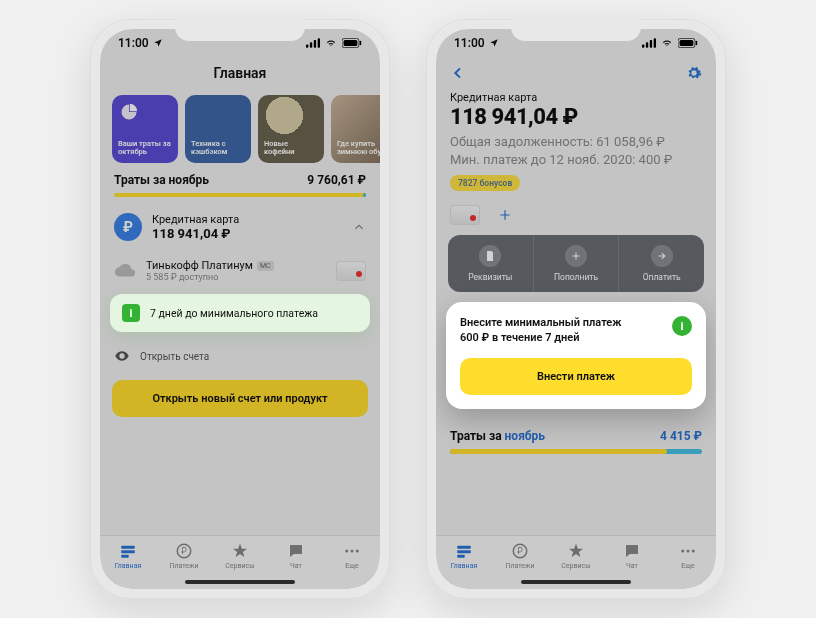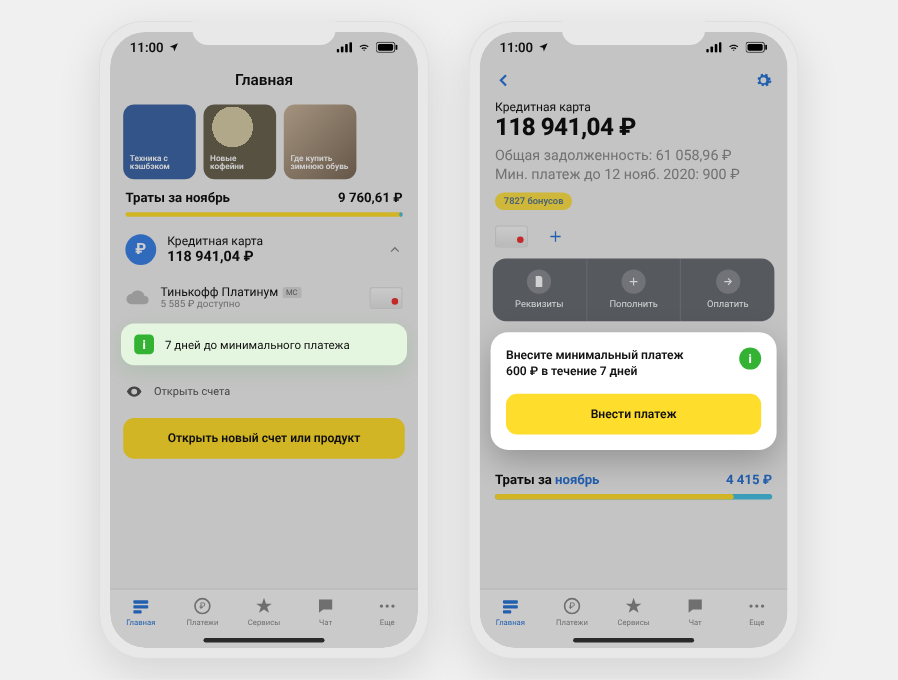--- a/index.html
+++ b/index.html
@@ -292,20 +292,27 @@
               <rect x="23" y="3" width="2" height="6" rx="1"></rect>
             </svg>
         </span>
       </div>
 
       <div class="header">
         <span>Главная</span>
       </div>
 
       <div class="cards-strip">
+        <div class="scard purple">
+          <svg class="pie" width="18" height="18" viewBox="0 0 24 24" fill="#fff">
+              <path d="M12 2a10 10 0 1 0 10 10h-10z" opacity=".9"></path>
+              <path d="M13 1v10h10A10 10 0 0 0 13 1z"></path>
+            </svg>
+          <span>Ваши траты за октябрь</span>
+        </div>
         <div class="scard blue">
           <span>Техника с кэшбэком</span>
         </div>
         <div class="scard photo1">
           <span>Новые кофейни</span>
         </div>
         <div class="scard photo2">
           <span>Где купить зимнюю обувь</span>
         </div>
       </div>
@@ -444,21 +451,21 @@
               <path d="M12 8a4 4 0 1 0 0 8 4 4 0 0 0 0-8zm9 4l2 1-1 3-2-.5a8 8 0 0 1-1.5 1.5l.5 2-3 1-1-2a8 8 0 0 1-2 0l-1 2-3-1 .5-2A8 8 0 0 1 7 17l-2 .5-1-3 2-1a8 8 0 0 1 0-2l-2-1 1-3 2 .5A8 8 0 0 1 8.5 6L8 4l3-1 1 2a8 8 0 0 1 2 0l1-2 3 1-.5 2A8 8 0 0 1 19 8.5l2-.5 1 3-2 1a8 8 0 0 1 0 2z"></path>
             </svg>
         </span>
       </div>
 
       <div class="detail-head">
         <div class="lbl">Кредитная карта</div>
         <div class="big">118 941,04 ₽</div>
         <div class="meta">
           <div>Общая задолженность: 61 058,96 ₽</div>
-          <div>Мин. платеж до 12 нояб. 2020: 900 ₽</div>
+          <div>Мин. платеж до 12 нояб. 2020: 400 ₽</div>
         </div>
         <span class="bonus-pill">7827 бонусов</span>
       </div>
 
       <div class="cards-mini">
         <div class="cardthumb"></div>
         <div class="plus-btn">
           <svg width="14" height="14" viewBox="0 0 24 24" stroke="currentColor" stroke-width="2" fill="none">
               <path d="M12 4v16M4 12h16"></path>
             </svg>

